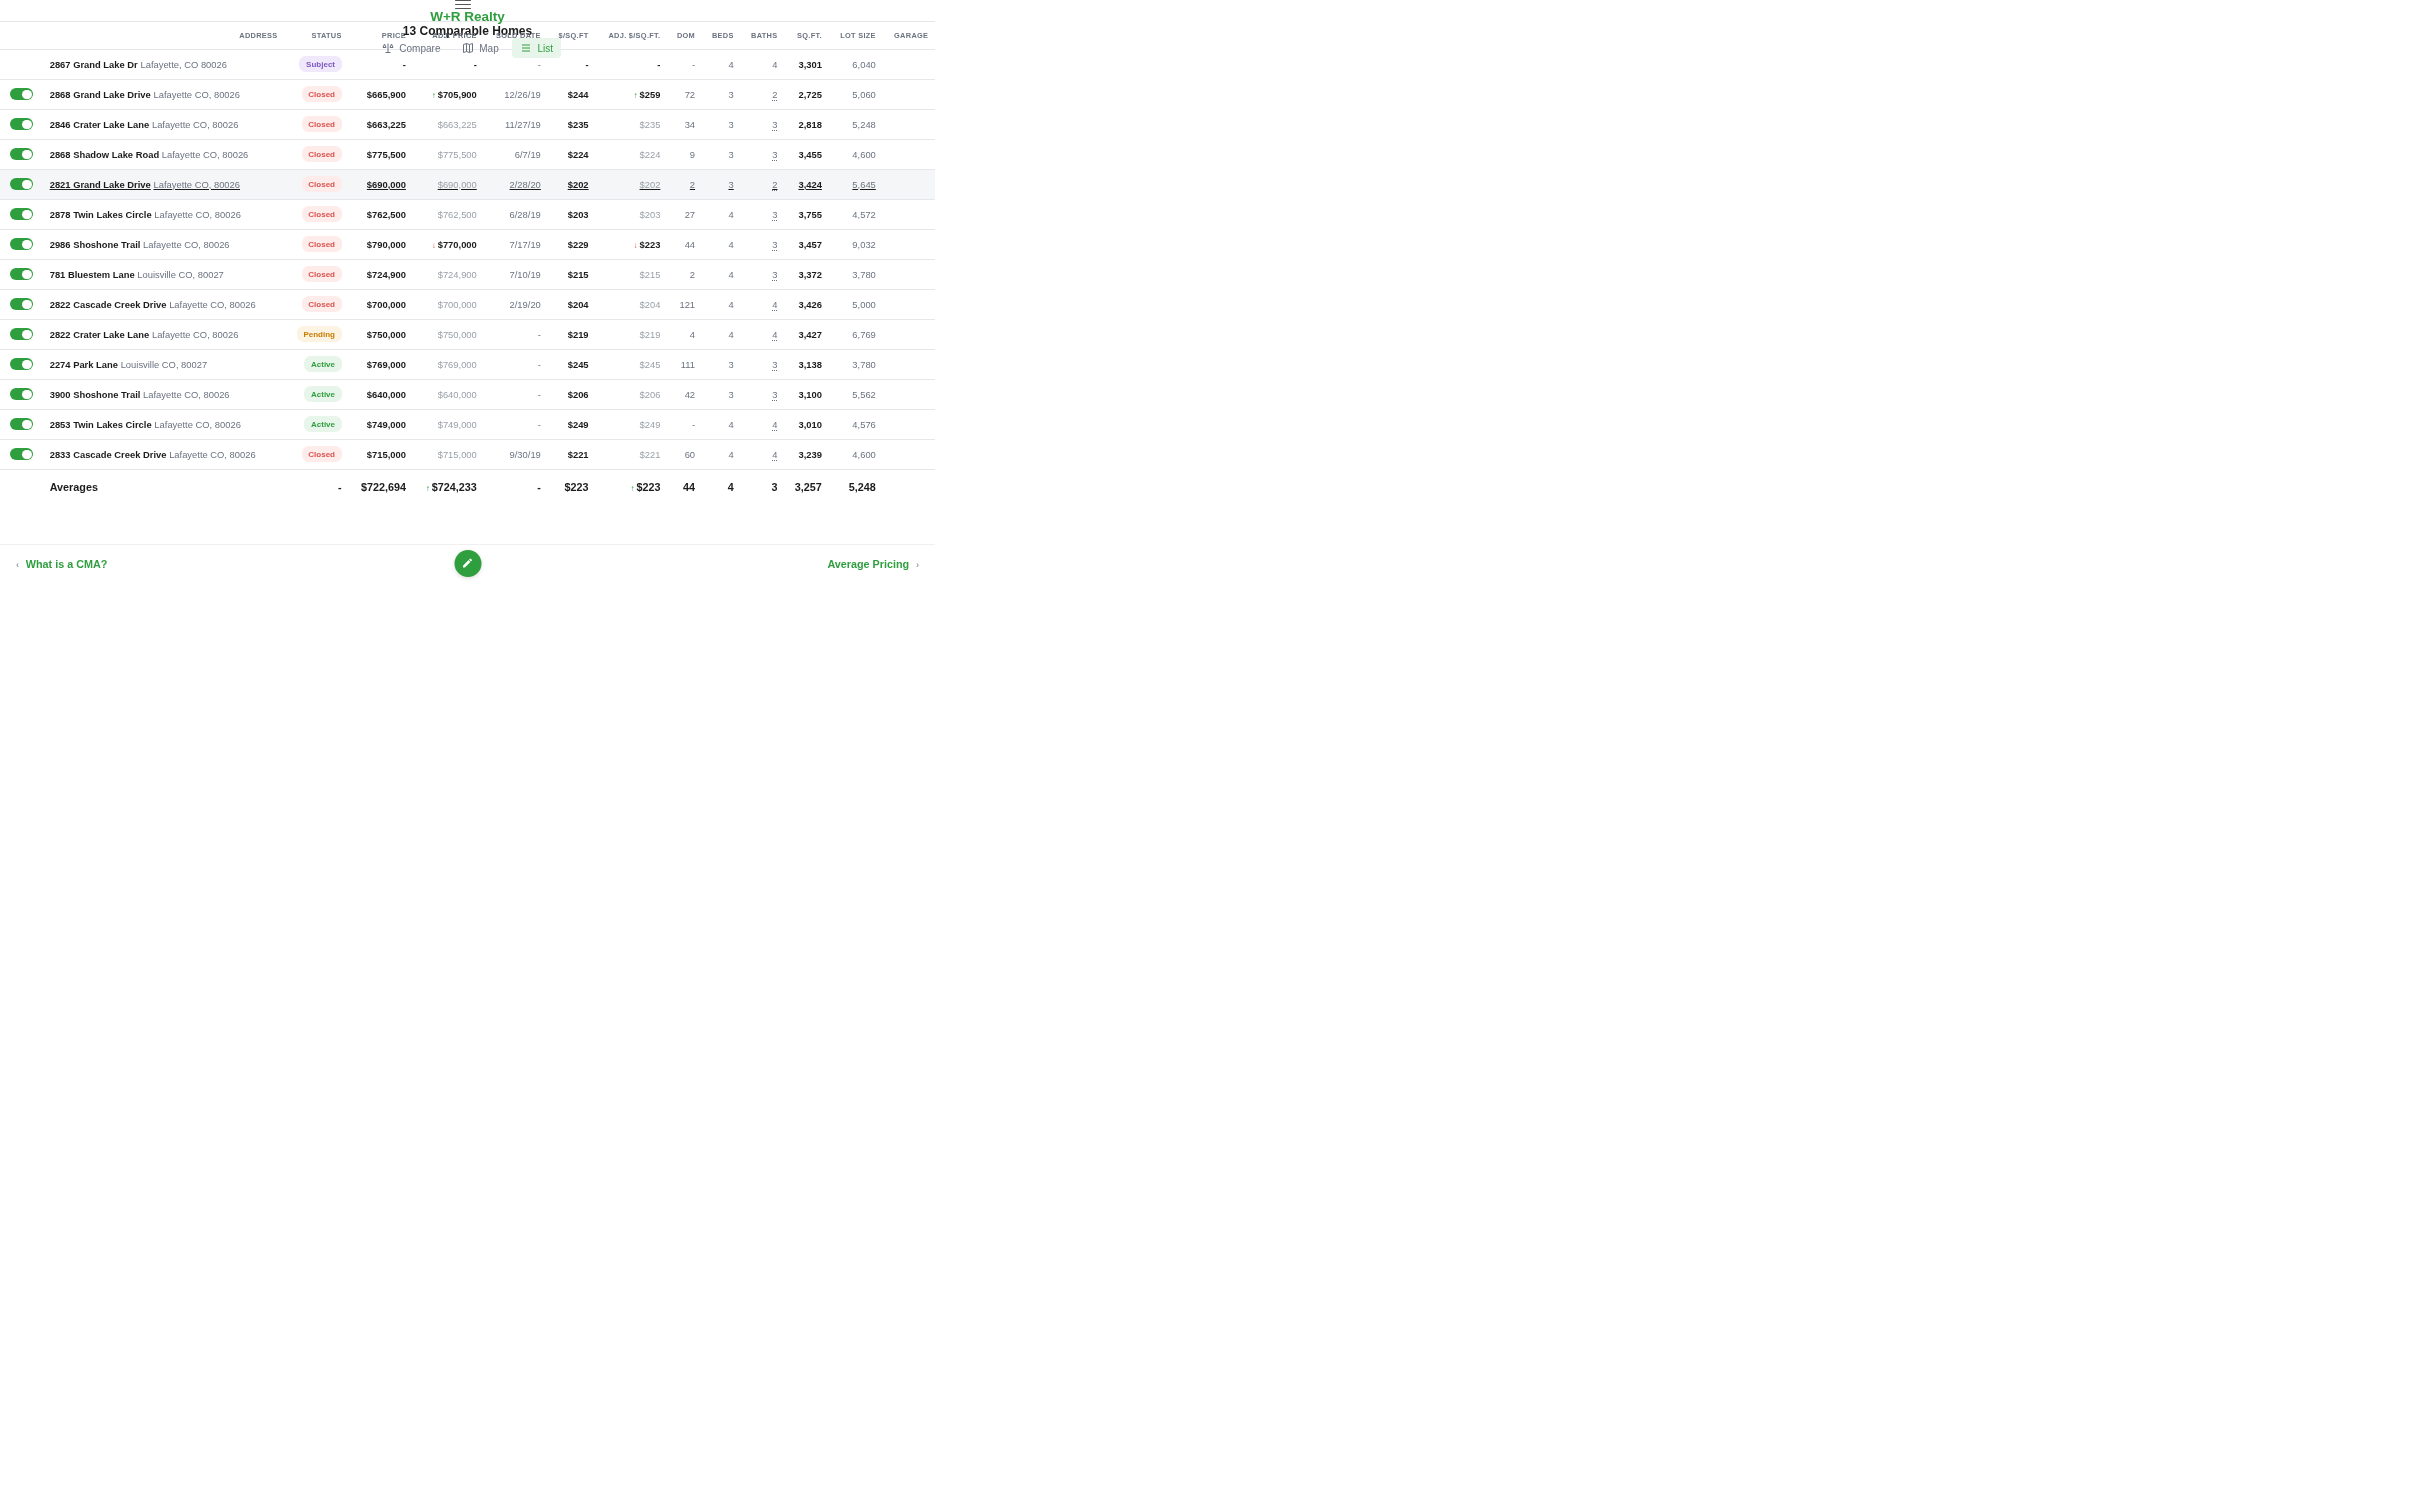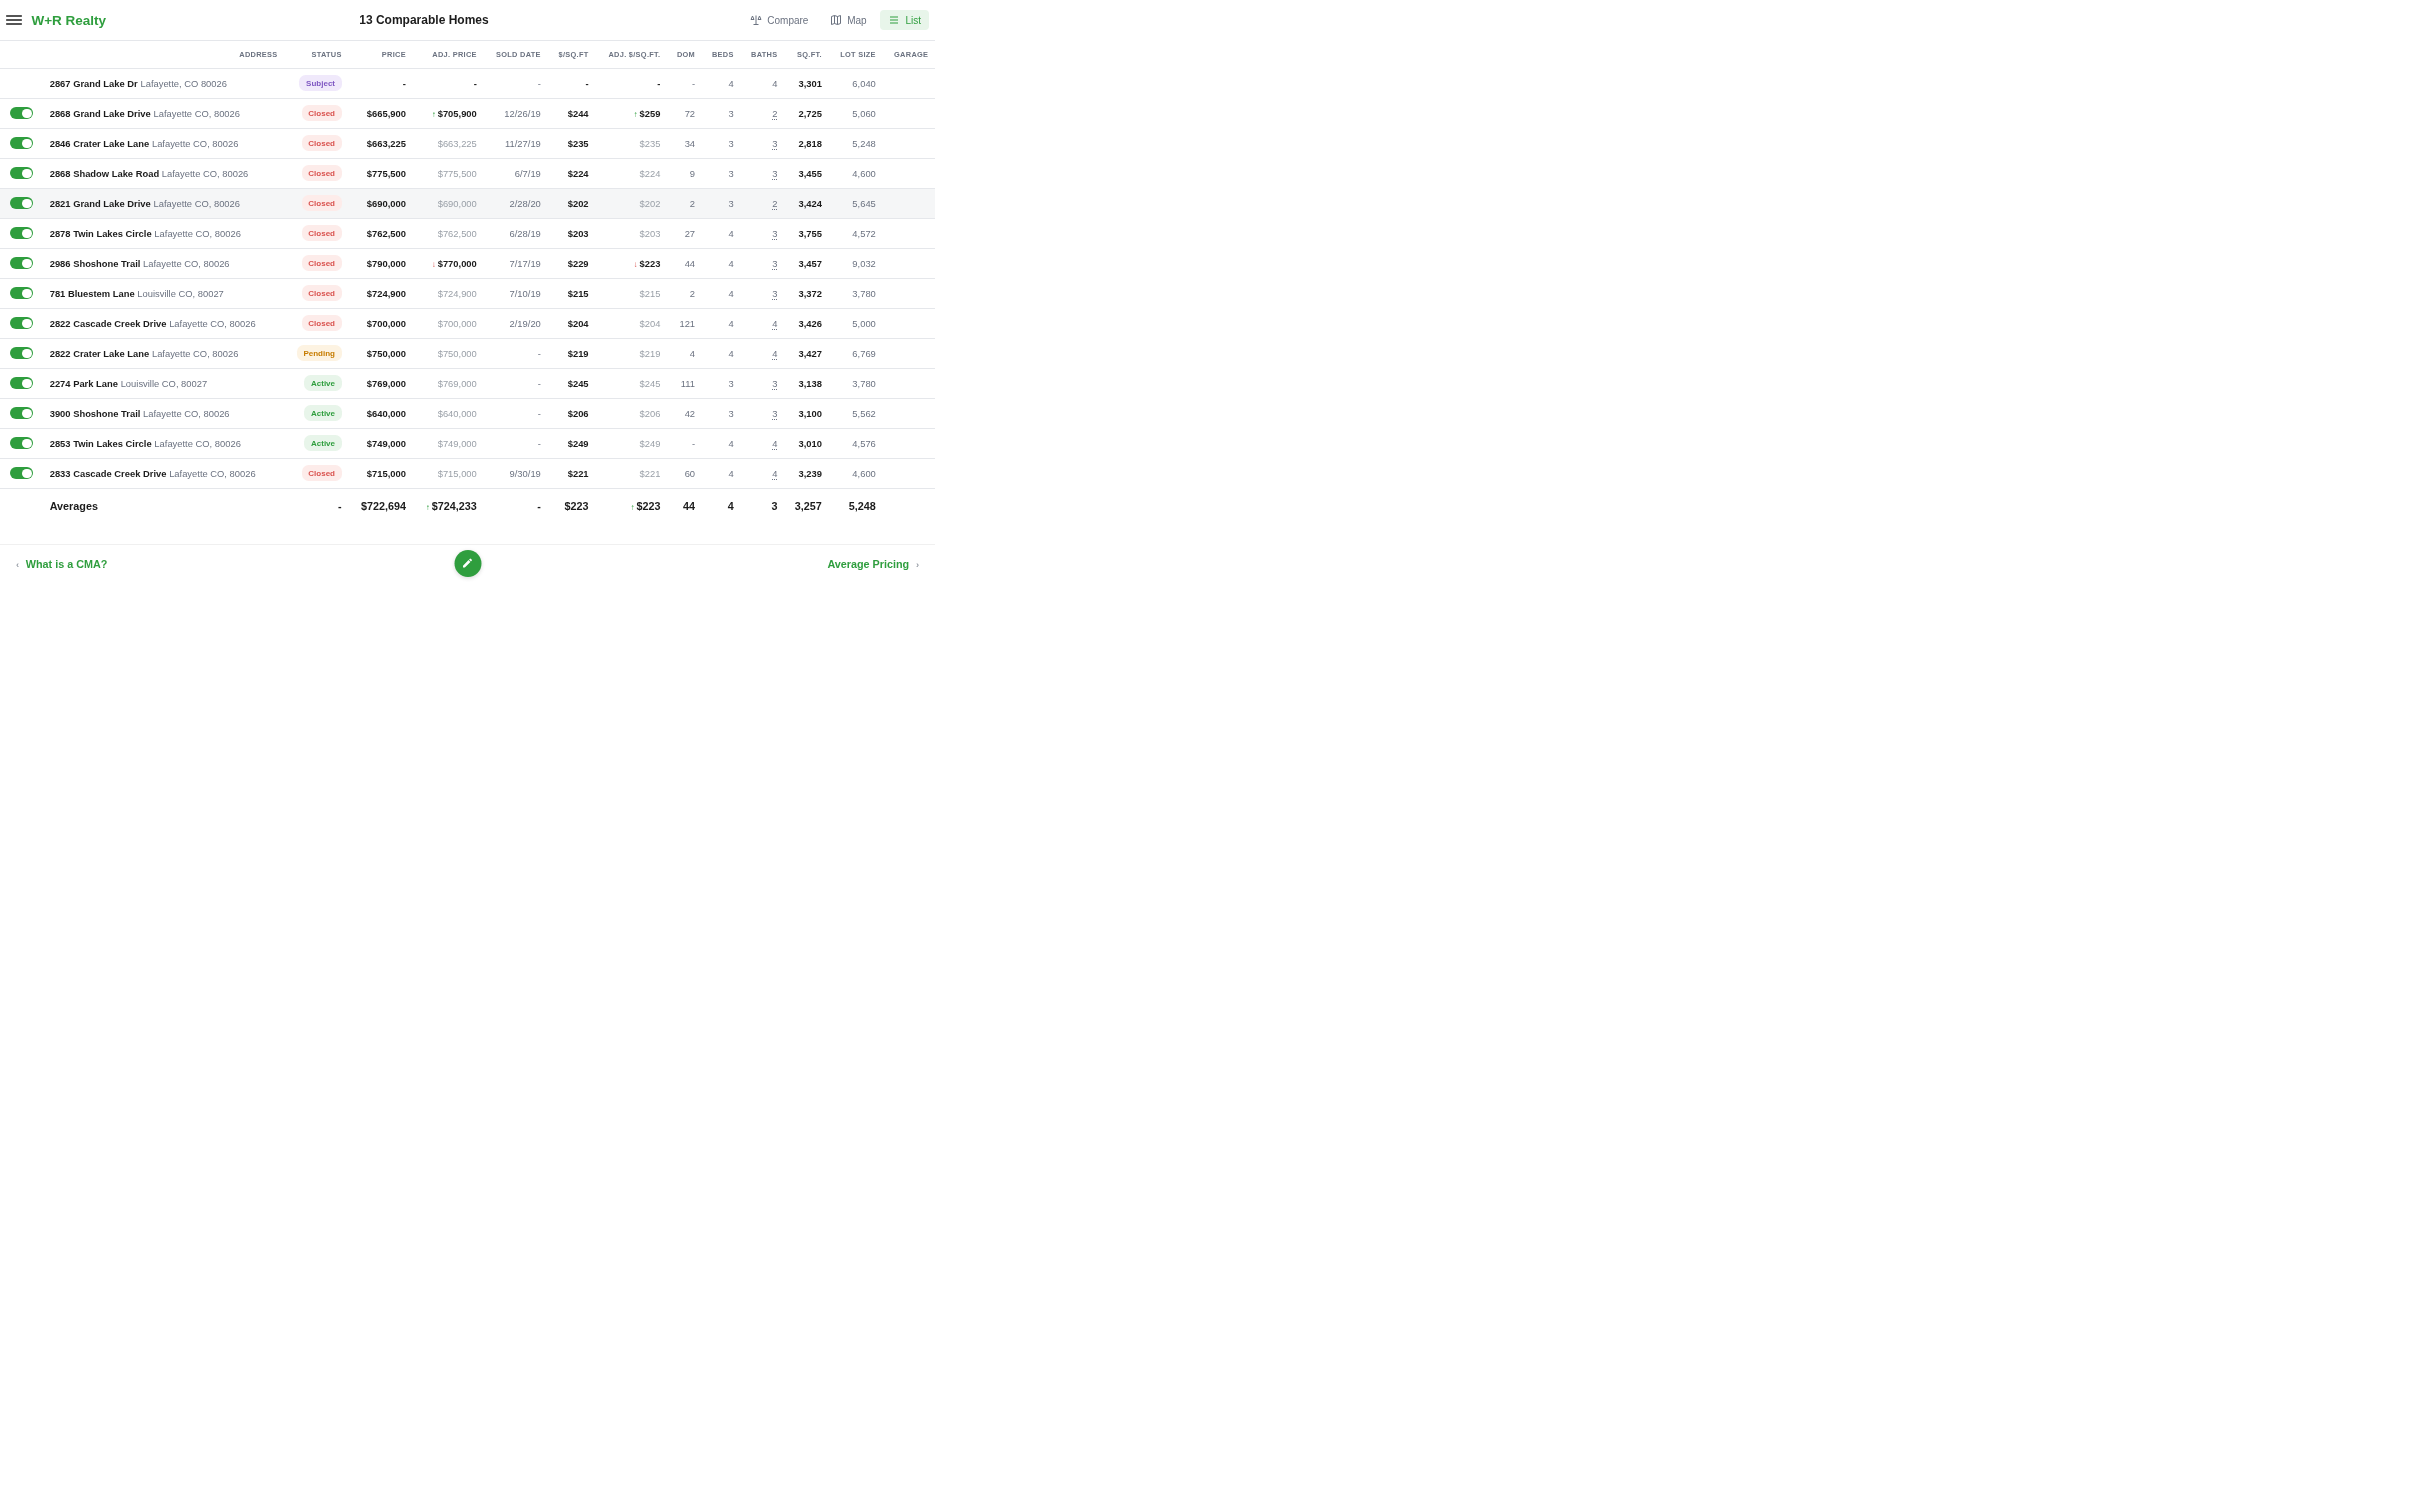--- a/index.html
+++ b/index.html
@@ -15,39 +15,39 @@
     --text-mid: #6b7280;
     --text-light: #9aa0a8;
     --border: #e5e7eb;
     --hover: #f5f6f7;
   }
   * { box-sizing: border-box; }
   html,body { margin:0; padding:0; font-family: -apple-system, "Helvetica Neue", Arial, sans-serif; color: var(--text); background:#fff; }
   body { width: 935px; height: 585px; overflow: hidden; position: relative; }
 
   
-  .header { height:41px; border-bottom:0.7px solid var(--border); display:flex; align-items:center; padding:0 6px; }
+  .header { height:22px; border-bottom:0.7px solid var(--border); display:flex; align-items:center; padding:0 6px;flex-direction:column; }
   .hamburger { width:16px; height:16px; display:flex; flex-direction:column; justify-content:center; gap:2.7px; cursor:pointer; margin-right:9.4px; }
   .hamburger span { display:block; height:1.3px; background:#555; border-radius:0.7px; }
   .logo { font-size:13.5px; font-weight:700; color:var(--green); }
   .title { flex:1; text-align:center; font-size:12px; font-weight:700; }
   .header-actions { display:flex; gap:5.4px; }
   .hbtn { display:flex; align-items:center; gap:5.4px; padding:4px 8px; border-radius:4px; font-size:10px; font-weight:400; cursor:pointer; color:var(--text-mid); }
   .hbtn.active { background:var(--green-light); color:var(--green); }
   .hicon { width:12px; height:12px; display:inline-flex; }
 
   
   .table-wrap { overflow-x:auto; }
   table { border-collapse:collapse; width:100%; min-width:935px; }
   th, td { padding:0 6.7px; white-space:nowrap; }
   thead th { height:27px; font-size:7.4px; font-weight:700; letter-spacing:0.3px; color:var(--text-mid); text-align:right; border-bottom:0.7px solid var(--border); }
   thead th.addr { text-align:right; }
   thead th.toggle { width:43px; }
   tbody td { height:30px; font-size:9.4px; text-align:right; border-bottom:0.7px solid var(--border); }
-  tbody tr.hovered { background:var(--hover); }
+  tbody tr.hovered { background:var(--hover);text-decoration:underline; }
   td.addr { text-align:left; }
   td.toggle { width:43px; text-align:center; }
   .street { font-weight:700; margin-right:2.7px; }
   .city { color:var(--text-mid); font-weight:400; }
   .pill { display:inline-block; font-size:8px; font-weight:600; padding:3.4px 6.7px 2.7px; border-radius:6.7px; }
   .pill.subject { background:var(--purple-light); color:var(--purple); }
   .pill.closed  { background:var(--red-light);   color:var(--red); }
   .pill.pending { background:var(--orange-light); color:var(--orange); }
   .pill.active  { background:var(--green-light); color:var(--green); }
   .num-strong { font-weight:700; }

